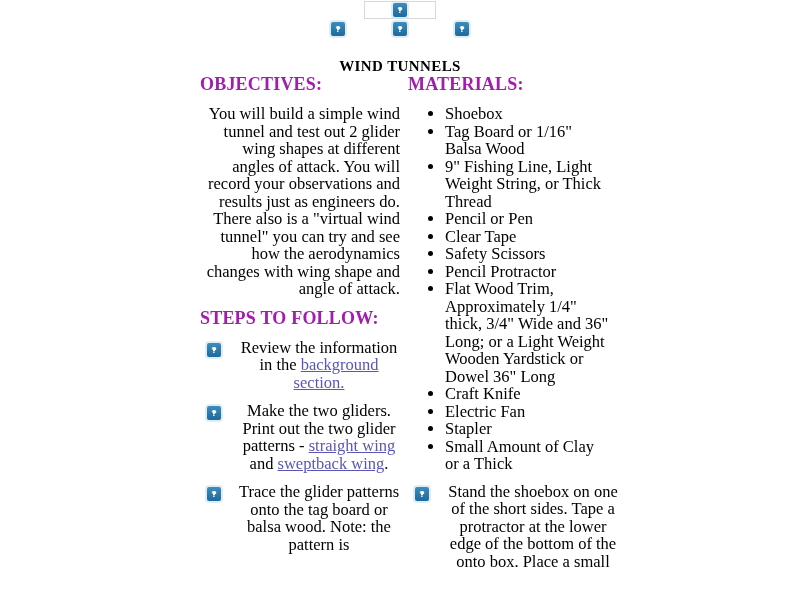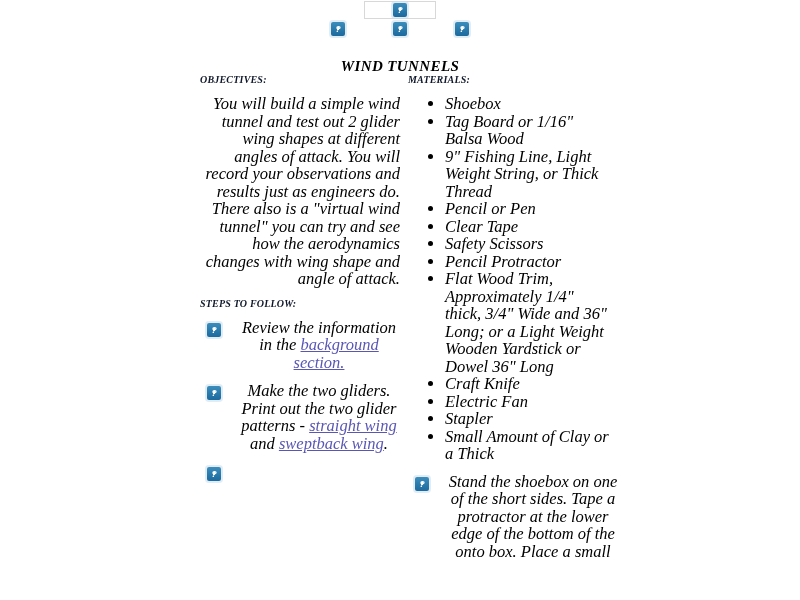--- a/index.html
+++ b/index.html
@@ -13,21 +13,20 @@
     height: 600px;
     overflow: hidden;
     font-family: "Liberation Serif", "DejaVu Serif", serif;
     color: #000000;
   }
   .page {
     position: relative;
     width: 800px;
     height: 600px;
     overflow: hidden;
-    font-style: italic;
   }
 
   
   .top-banner {
     width: 100%;
     text-align: center;
     padding-top: 0px;
   }
   .banner-box {
     display: inline-block;
@@ -88,24 +87,24 @@
     top: 68px;
     left: 200px;
     width: 420px;
     display: flex;
     gap: 8px;
   }
   .col-left { width: 200px; }
   .col-right { width: 212px; }
 
   h2.section-head {
-    color: #0f172a;
+    color: #a21caf;
     font-family: "Liberation Serif", serif;
     font-weight: bold;
-    font-size: 10px;
+    font-size: 18px;
     margin: 6px 0 10px 0;
     letter-spacing: 0.2px;
   }
   h2.section-head.materials { margin-top: 6px; }
 
   p.body-text {
     font-size: 16.5px;
     line-height: 17.5px;
     margin: 0 0 10px 0;
     font-family: "Liberation Serif", serif;
@@ -176,21 +175,21 @@
 
       <h2 class="section-head">STEPS TO FOLLOW:</h2>
       <ul class="steps-list">
         <li>
           <span class="bullet-icon brokenimg"></span><span>Review the information in the </span><a class="doclink" href="#">background section.</a>
         </li>
         <li>
           <span class="bullet-icon brokenimg"></span><span>Make the two gliders. Print out the two glider patterns - </span><a class="doclink" href="#">straight wing</a><span> and </span><a class="doclink" href="#">sweptback wing</a><span>.</span>
         </li>
         <li>
-          <span class="bullet-icon brokenimg"></span>
+          <span class="bullet-icon brokenimg"></span><span>Trace the glider patterns onto the tag board or balsa wood. Note: the pattern is</span>
         </li>
       </ul>
     </div>
 
     <div class="col-right">
       <h2 class="section-head materials">MATERIALS:</h2>
       <ul class="materials-list">
         <li>Shoebox</li>
         <li>Tag Board or 1/16" Balsa Wood</li>
         <li>9" Fishing Line, Light Weight String, or Thick Thread</li>

